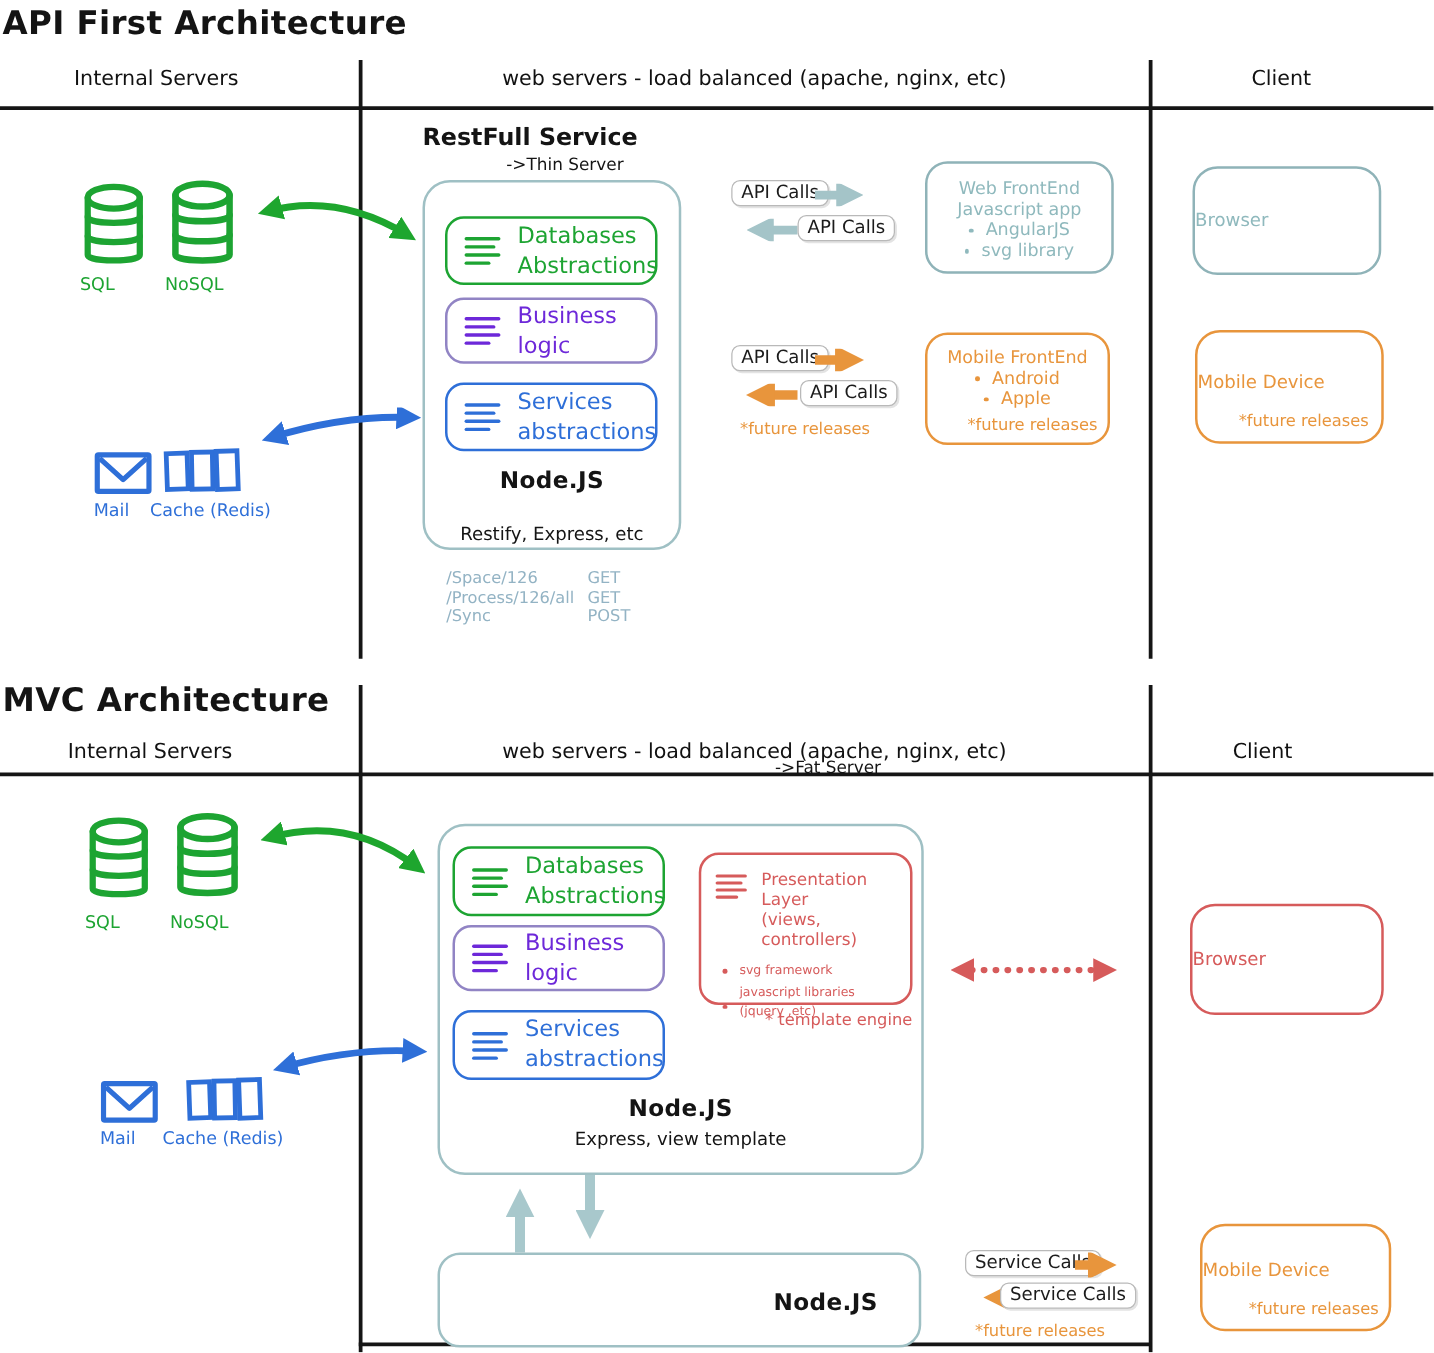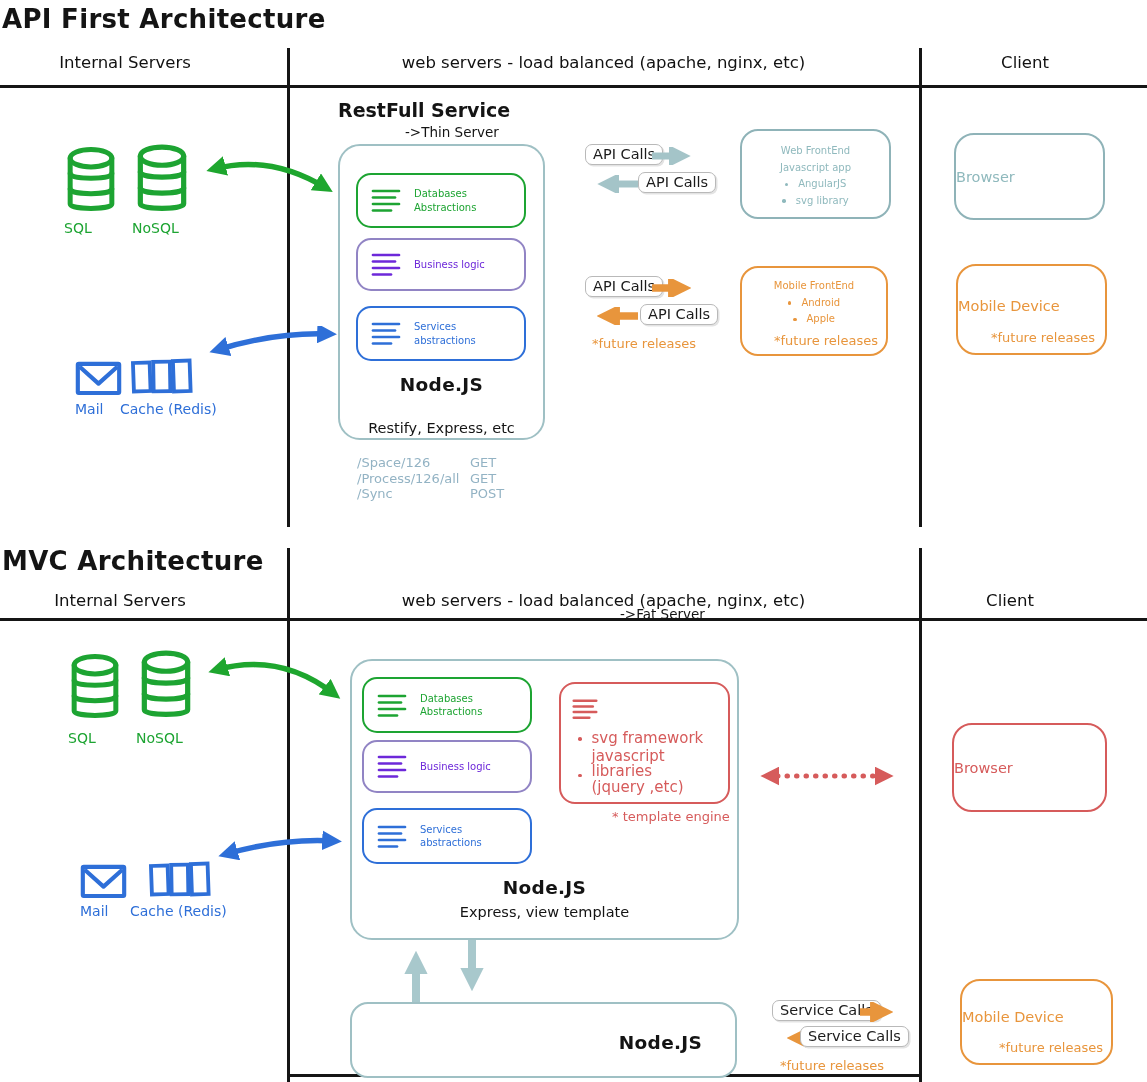--- a/index.html
+++ b/index.html
@@ -6,26 +6,26 @@
   html,body{background:#fff}
   body{font-family:"DejaVu Sans","Liberation Sans",sans-serif;color:#141414}
   .canvas{position:relative;width:1147px;height:1082px;background:#fff;overflow:hidden}
   .abs{position:absolute}
   .hline{position:absolute;height:3px;background:#151515}
   .vline{position:absolute;width:3px;background:#151515}
   .h1{position:absolute;font-size:26px;font-weight:700;letter-spacing:.3px;white-space:nowrap}
   .hdr{position:absolute;font-size:16.5px;color:#111;text-align:center;white-space:nowrap}
   .rbox{position:absolute;border:2px solid #9fc0c4;border-radius:22px;background:#fff}
   .layer{position:absolute;border:2.5px solid;border-radius:15px;display:flex;align-items:center;gap:13px;padding:0 10px 0 13px;background:#fff}
-  .layer .txt{font-size:10px;line-height:1.32;white-space:pre-line}
+  .layer .txt{font-size:18px;line-height:1.32;white-space:pre-line}
   .licon{flex:none}
   .ctext{position:absolute;text-align:left}
   .calllbl{position:absolute;background:#fff;border:1.5px solid #b9b9b9;border-radius:7px;padding:1px 7px 2px;font-size:14.5px;color:#1b1b1b;white-space:nowrap;box-shadow:1.5px 1.5px 0 #e3e3e3}
   .fut{position:absolute;color:#e8953c;font-size:13px;white-space:nowrap}
-  .fe-content{display:flex;flex-direction:column;align-items:center;font-size:10px;line-height:16.5px;padding-top:12px}
+  .fe-content{display:flex;flex-direction:column;align-items:center;font-size:14px;line-height:16.5px;padding-top:12px}
   .brow{display:flex;align-items:center;gap:10px}
   .brow.topalign{align-items:center}
   .brow.topalign .bdot{margin-top:7px}
   .bdot{width:3.5px;height:3.5px;border-radius:50%;background:currentColor;flex:none}
   .routes{position:absolute;color:#93b3c4;font-size:13px;line-height:15.5px}
   .rrow{display:flex}
   .rpath{width:113px}
   .teal{color:#8fb9bd}
   .orange{color:#e8953c}
   .red{color:#d65b5b}
@@ -332,22 +332,26 @@
     <div class="rbox red" style="left:559px;top:682px;width:171px;height:122px;border:2.5px solid #d65b5b;border-radius:16px">
       <div style="display:flex;gap:11px;padding:12px 6px 0 11px;align-items:flex-start">
         <svg class="licon" width="26" height="26" viewBox="0 0 30 27">
             <g stroke="currentColor" stroke-width="2.9" stroke-linecap="round">
               <line x1="2" y1="4" x2="28" y2="4"></line>
               <line x1="2" y1="10.5" x2="24" y2="10.5"></line>
               <line x1="2" y1="17" x2="28" y2="17"></line>
               <line x1="2" y1="23.5" x2="20" y2="23.5"></line>
             </g>
           </svg>
+        <div style="font-size:13.5px;line-height:16px">
+          <div>Presentation Layer</div>
+          <div>(views, controllers)</div>
+        </div>
       </div>
-      <div style="padding:9px 0 0 17px;font-size:15px;line-height:15.5px;display:flex;flex-direction:column;gap:2px">
+      <div style="padding:9px 0 0 17px;font-size:10px;line-height:15.5px;display:flex;flex-direction:column;gap:2px">
         <div class="brow">
             <span class="bdot"></span>
             <span>svg framework</span>
           </div>
         <div class="brow topalign">
             <span class="bdot"></span>
             <span style="white-space:pre-line">javascript libraries
 (jquery ,etc)</span>
           </div>
       </div>

